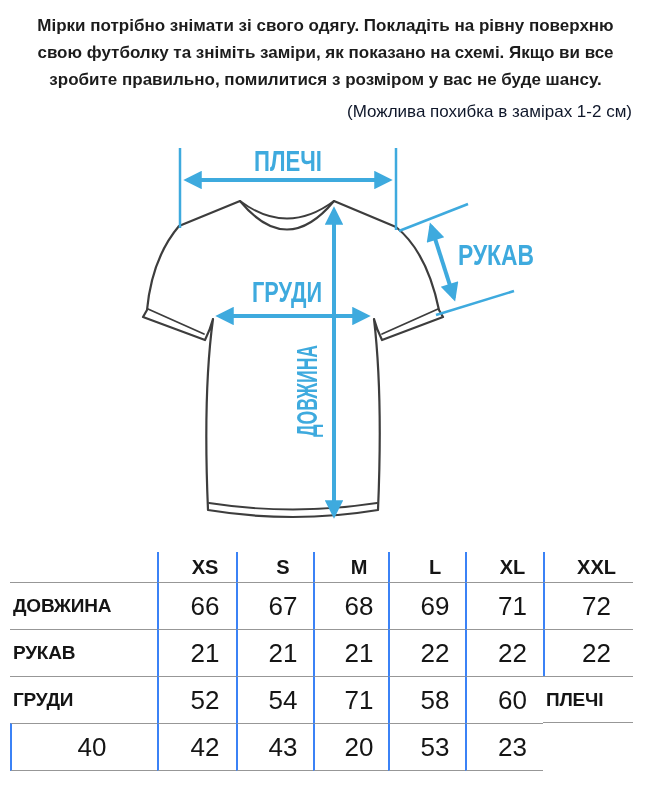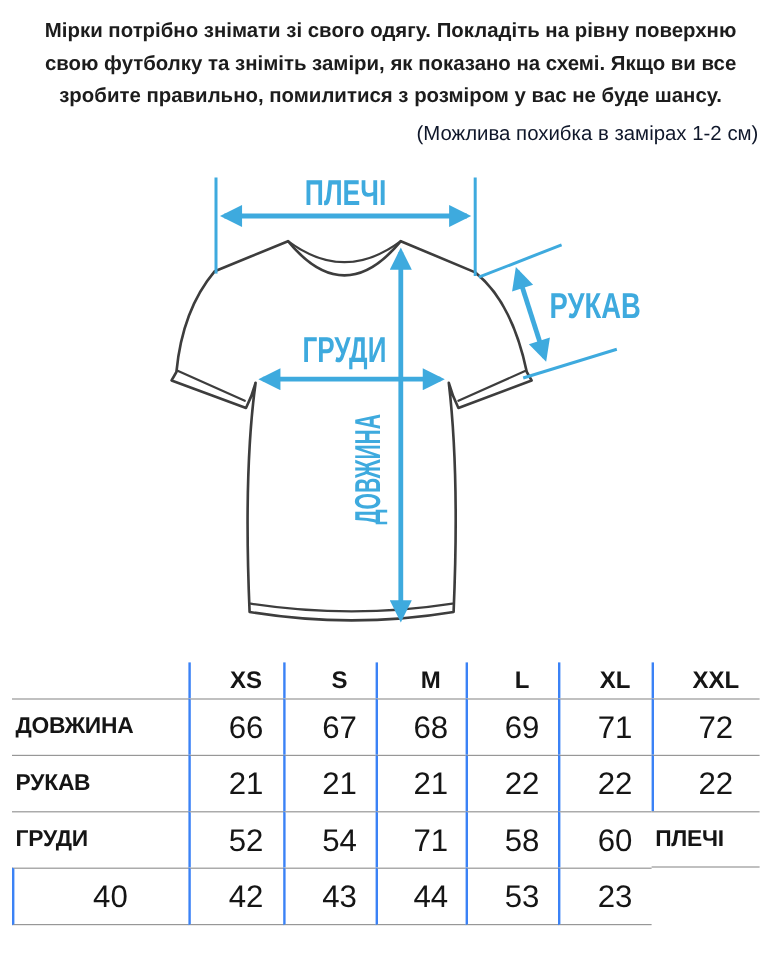--- a/index.html
+++ b/index.html
@@ -136,16 +136,16 @@
   <div class="cell num row-b col-b">52</div>
   <div class="cell num row-b col-b">54</div>
   <div class="cell num row-b col-b">71</div>
   <div class="cell num row-b col-b">58</div>
   <div class="cell num row-b col-b">60</div>
 
   <div class="cell lbl row-b bottom">ПЛЕЧІ</div>
   <div class="cell num row-b col-b bottom">40</div>
   <div class="cell num row-b col-b bottom">42</div>
   <div class="cell num row-b col-b bottom">43</div>
-  <div class="cell num row-b col-b bottom">44</div>
+  <div class="cell num row-b col-b bottom">20</div>
   <div class="cell num row-b col-b bottom">53</div>
   <div class="cell num row-b col-b bottom">23</div>
 </div>
 
 </body></html>

